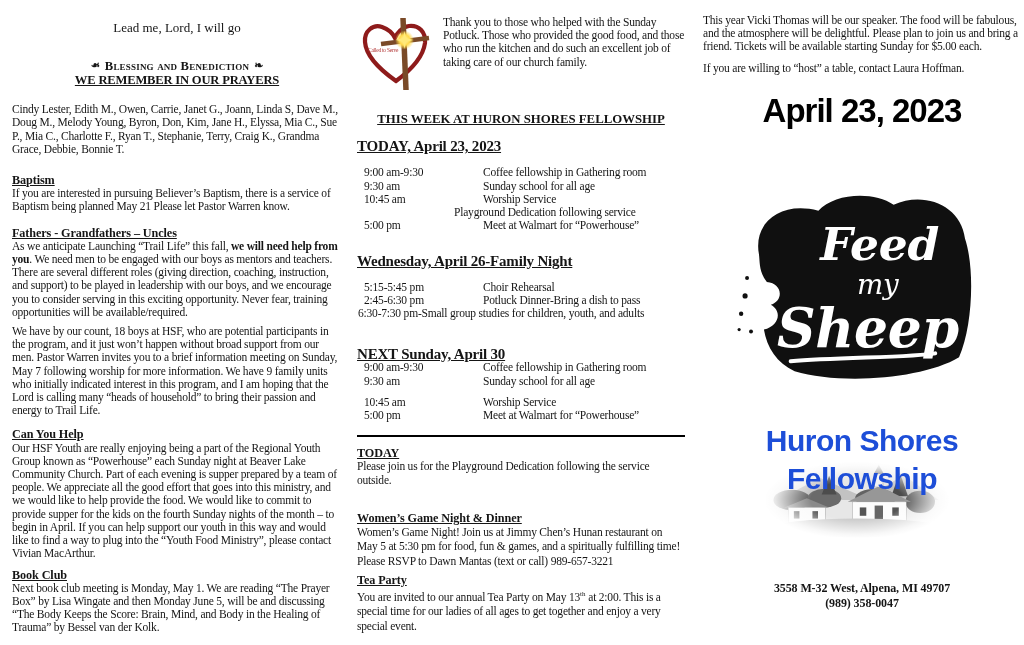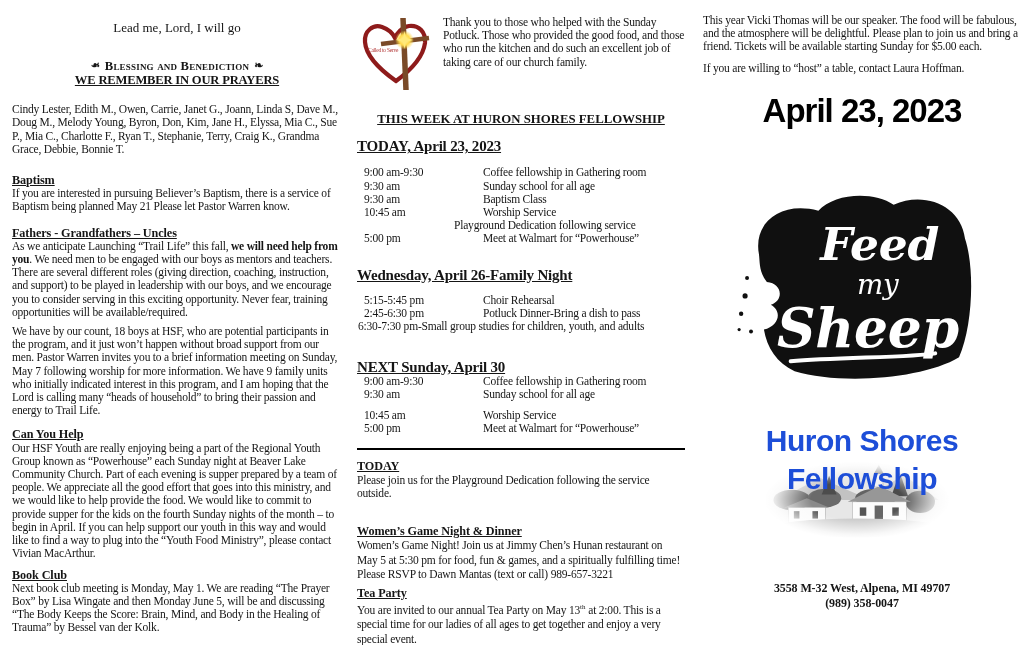--- a/index.html
+++ b/index.html
@@ -114,21 +114,20 @@
       </svg>
       <p class="thanks">Thank you to those who helped with the Sunday Potluck. Those who provided the good food, and those who run the kitchen and do such an excellent job of taking care of our church family.</p>
     </div>
 
     <div class="week-h">THIS WEEK AT HURON SHORES FELLOWSHIP</div>
     <div class="day-h today-h">TODAY, April 23, 2023</div>
 
     <div class="sched">
       <div class="srow"><span class="stime">9:00 am-9:30</span><span class="sevent">Coffee fellowship in Gathering room</span></div>
       <div class="srow"><span class="stime">9:30 am</span><span class="sevent">Sunday school for all age</span></div>
-      <div class="srow"><span class="stime">9:30 am</span><span class="sevent">Baptism Class</span></div>
       <div class="srow"><span class="stime">10:45 am</span><span class="sevent">Worship Service</span></div>
       <div class="srow srow-center"><span class="stime"></span><span class="sevent">Playground Dedication following service</span></div>
       <div class="srow"><span class="stime">5:00 pm</span><span class="sevent">Meet at Walmart for “Powerhouse”</span></div>
     </div>
 
     <div class="day-h wed-h">Wednesday,  April 26-Family Night</div>
     <div class="wed-rows">
       <div class="srow"><span class="stime">5:15-5:45 pm</span><span class="sevent">Choir Rehearsal</span></div>
       <div class="srow"><span class="stime">2:45-6:30 pm</span><span class="sevent">Potluck Dinner-Bring a dish to pass</span></div>
       <div class="snote">6:30-7:30 pm-Small group studies for children, youth, and adults</div>

